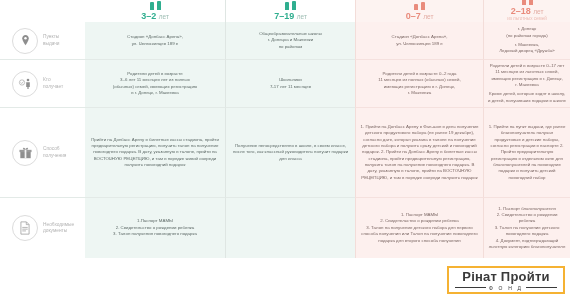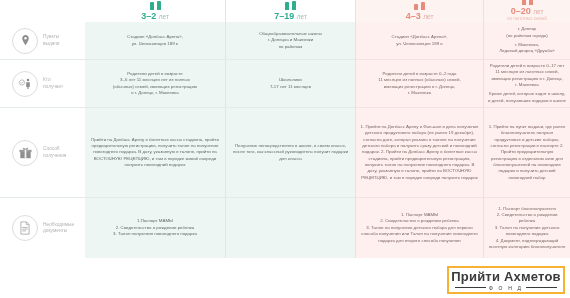--- a/index.html
+++ b/index.html
@@ -106,31 +106,31 @@
           <span>7–19</span> <small>лет</small>
         </div>
       </div>
 
       <div class="cell c3 hdr pink-h bdr-lp">
         <div class="figs pinkfig">
           <i class="f-s"></i>
             <i class="f-m"></i>
         </div>
         <div class="age pk">
-          <span>4–3</span> <small>лет</small>
+          <span>0–7</span> <small>лет</small>
         </div>
       </div>
 
       <div class="cell c4 hdr pink-h bdr-lp">
         <div class="figs pinkfig">
           <i class="f-s"></i>
             <i class="f-l"></i>
         </div>
         <div class="age pk">
-          <span>0–20</span> <small>лет</small>
+          <span>2–18</span> <small>лет</small>
         </div>
         <div class="age-note">из льготных семей</div>
       </div>
     </div>
 
     <div class="row row-points">
       <div class="cell c-icon bdr-b">
         <div class="icon-wrap">
           <span class="icon-circ">
             <svg width="13" height="13" viewBox="0 0 24 24">
@@ -305,21 +305,21 @@
 
   <div class="timeline">
     
     
     
     
     
   </div>
 
   <div class="logo">
-    <div class="logo-name">Прийти Ахметов</div>
+    <div class="logo-name">Рінат Пройти</div>
     <div class="logo-sub-wrap">
       <span class="logo-rule"></span>
       <span class="logo-sub">Ф О Н Д</span>
       <span class="logo-rule"></span>
     </div>
   </div>
 
 </div>
 
 </body></html>

